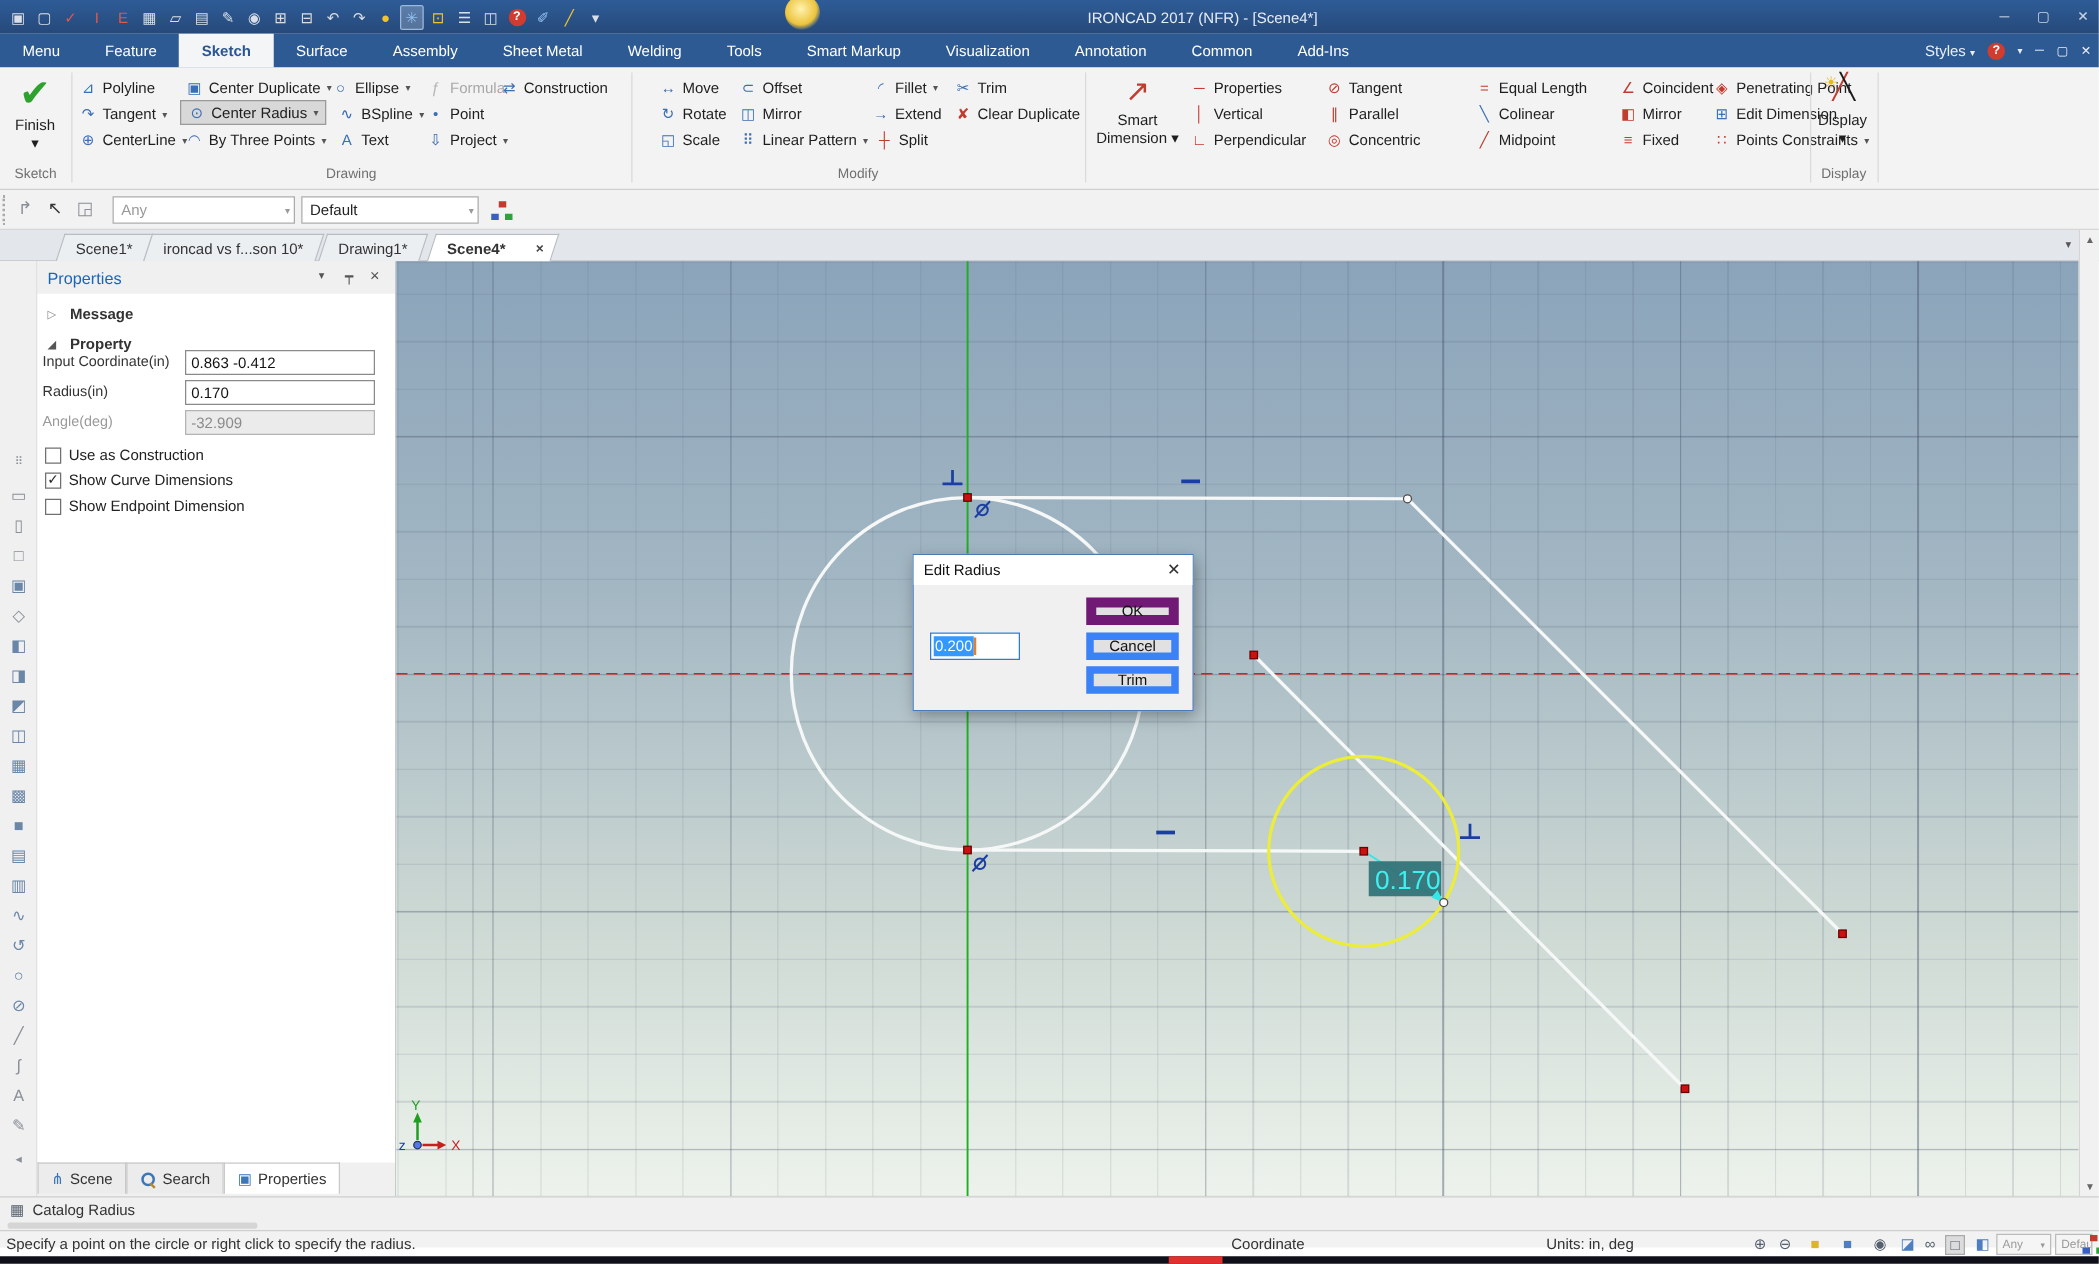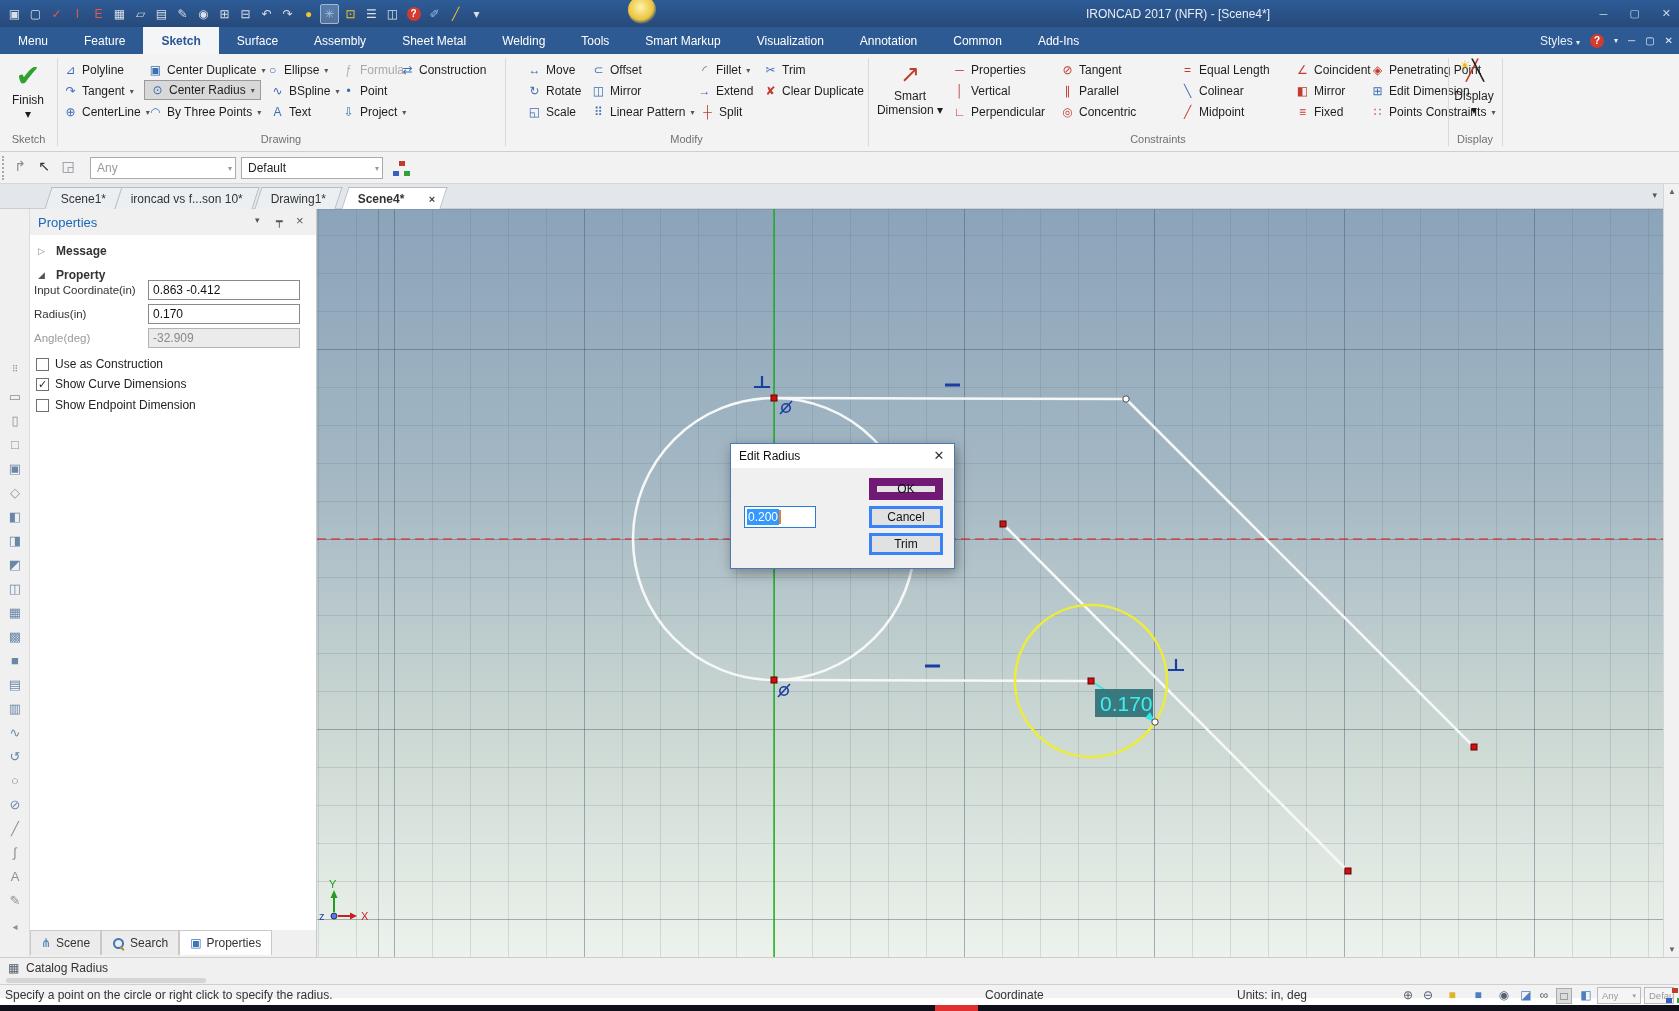--- a/index.html
+++ b/index.html
@@ -5,21 +5,21 @@
   * { box-sizing: border-box; margin: 0; padding: 0; }
   html,body { width:1679px; height:1011px; overflow:hidden; font-family:"Liberation Sans",sans-serif; background:#fff; }
   .abs { position:absolute; }
   
   #titlebar { left:0; top:0; width:1679px; height:27px; background:linear-gradient(#2e5c97,#26497a); display:flex; align-items:center; }
   .qa-row { display:flex; align-items:center; padding-left:5px; gap:2px; }
   .qa { width:19px; height:20px; display:flex; align-items:center; justify-content:center; font-size:12px; color:#d9dfe8; }
   .qa.c-red { color:#e2584a; } .qa.c-yel { color:#f0c430; } .qa.c-blu { color:#8fc0f0; }
   .qa.c-hl { background:rgba(255,255,255,.22); border:1px solid #9db8dd; border-radius:2px; }
   .qa-help-badge { background:#d23b2f; color:#fff !important; border-radius:50%; width:14px; height:14px; line-height:14px; font-size:10px; text-align:center; font-weight:bold; }
-  #win-title { position:absolute; left:870px; width:400px; text-align:right; color:#e7edf6; font-size:12px; top:7px; }
+  #win-title { position:absolute; left:870px; width:400px; text-align:left; color:#e7edf6; font-size:12px; top:7px; }
   #orb { position:absolute; left:628px; top:-4px; width:28px; height:28px; border-radius:50%; background:radial-gradient(circle at 45% 40%, #fff3b0, #ecc33c 55%, rgba(236,195,60,0) 75%); }
   .win-ctrls { position:absolute; right:8px; top:0; height:27px; display:flex; align-items:center; gap:22px; color:#cdd7e4; font-size:11px; }
   
   #menubar { left:0; top:27px; width:1679px; height:27px; background:#2d5a92; display:flex; align-items:stretch; }
   .mtab { padding:0 18px; display:flex; align-items:center; color:#ffffff; font-size:12px; }
   .mtab.active { background:#f4f5f6; color:#2a5694; font-weight:bold; }
   #menu-right { position:absolute; right:6px; top:27px; height:27px; display:flex; align-items:center; gap:10px; color:#e8eef6; font-size:12px; }
   
   #ribbon { left:0; top:54px; width:1679px; height:98px; background:#f3f3f3; border-bottom:1px solid #cfcfcf; }
   .rsep { position:absolute; top:4px; width:1px; height:88px; background:#dadada; }
@@ -83,21 +83,21 @@
   #vscroll { left:1663px; top:184px; width:16px; height:773px; background:#f1f1f1; border-left:1px solid #d5d5d5; }
   .sarr { position:absolute; left:0; width:16px; text-align:center; font-size:8px; color:#666; }
   
   #dialog { left:730px; top:443px; width:225px; height:126px; background:#f0f0f0; border:1px solid #4a7ab5; box-shadow:2px 4px 12px rgba(0,0,0,.35); z-index:10; }
   #dlg-title { position:absolute; left:0; top:0; width:223px; height:24px; background:#fff; display:flex; align-items:center; }
   #dlg-title span.t { font-size:12px; color:#111; padding-left:8px; }
   #dlg-close { position:absolute; right:6px; top:3px; width:18px; height:18px; text-align:center; font-size:13px; color:#333; line-height:18px; }
   #dlg-input { position:absolute; left:13px; top:62px; width:72px; height:22px; background:#fff; border:1px solid #2b7cd3; display:flex; align-items:center; padding-left:2px; }
   #dlg-input .sel { background:#3399ff; color:#fff; font-size:12px; padding:1px 1px; }
   #dlg-input .icaret { width:2px; height:14px; background:#e08030; display:inline-block; }
-  .dlg-btn { position:absolute; left:138px; width:74px; height:22px; background:#e1e1e1; border:3px solid #3b82f6; font-size:12px; display:flex; align-items:center; justify-content:center; color:#111; }
+  .dlg-btn { position:absolute; left:138px; width:74px; height:22px; background:#e1e1e1; border:6px solid #3b82f6; font-size:12px; display:flex; align-items:center; justify-content:center; color:#111; }
   .dlg-btn.focus { border:8px solid #701a75; }
   
   #catalogbar { left:0; top:957px; width:1679px; height:27px; background:#f0f0f0; border-top:1px solid #cdcdcd; }
   #catalog-scroll { position:absolute; left:6px; top:20px; width:200px; height:5px; background:#d5d5d5; border-radius:3px; }
   #statusbar { left:0; top:984px; width:1679px; height:14px; background:#f2f2f2; border-top:1px solid #cfcfcf; font-size:12px; color:#333; }
   .st-ico { position:absolute; top:3px; width:16px; text-align:center; font-size:12px; color:#55606e; }
   .st-ico.yel { color:#dcb32c; } .st-ico.blu { color:#4d7ec2; } .st-ico.dim { color:#b0b0b0; }
   .st-ico.hl { background:#dcdcdc; border:1px solid #aaa; }
   .st-combo { position:absolute; top:2px; height:17px; border:1px solid #bbb; background:#f5f5f5; color:#9a9a9a; font-size:9.5px; display:flex; align-items:center; padding:0 4px; overflow:hidden; }
   #bottomstrip { left:0; top:1005px; width:1679px; height:6px; background:#10101a; }
@@ -365,21 +365,20 @@
       <span style="position:absolute;left:13px;top:4px;color:#1a1a1a;font-size:20px">╲</span>
     </span>
     <span>Display</span>
     <span class="ca">▾</span>
   </div>
   <div class="rsep" style="left:1502px"></div>
 
   <div class="glabel" style="left:0;width:57px">Sketch</div>
   <div class="glabel" style="left:57px;width:448px">Drawing</div>
   <div class="glabel" style="left:505px;width:363px">Modify</div>
-  <div class="glabel" style="left:868px;width:580px">Constraints</div>
   <div class="glabel" style="left:1448px;width:54px">Display</div>
 </div>
 
 <div id="ctxbar" class="abs">
   <div class="grip"></div>
   <span class="ctx-ico" style="left:10px">↱</span>
   <span class="ctx-ico" style="left:34px;color:#333">↖</span>
   <span class="ctx-ico" style="left:58px">◲</span>
   <div class="combo" style="left:90px;width:146px;color:#9a9a9a">
       <span>Any</span>

